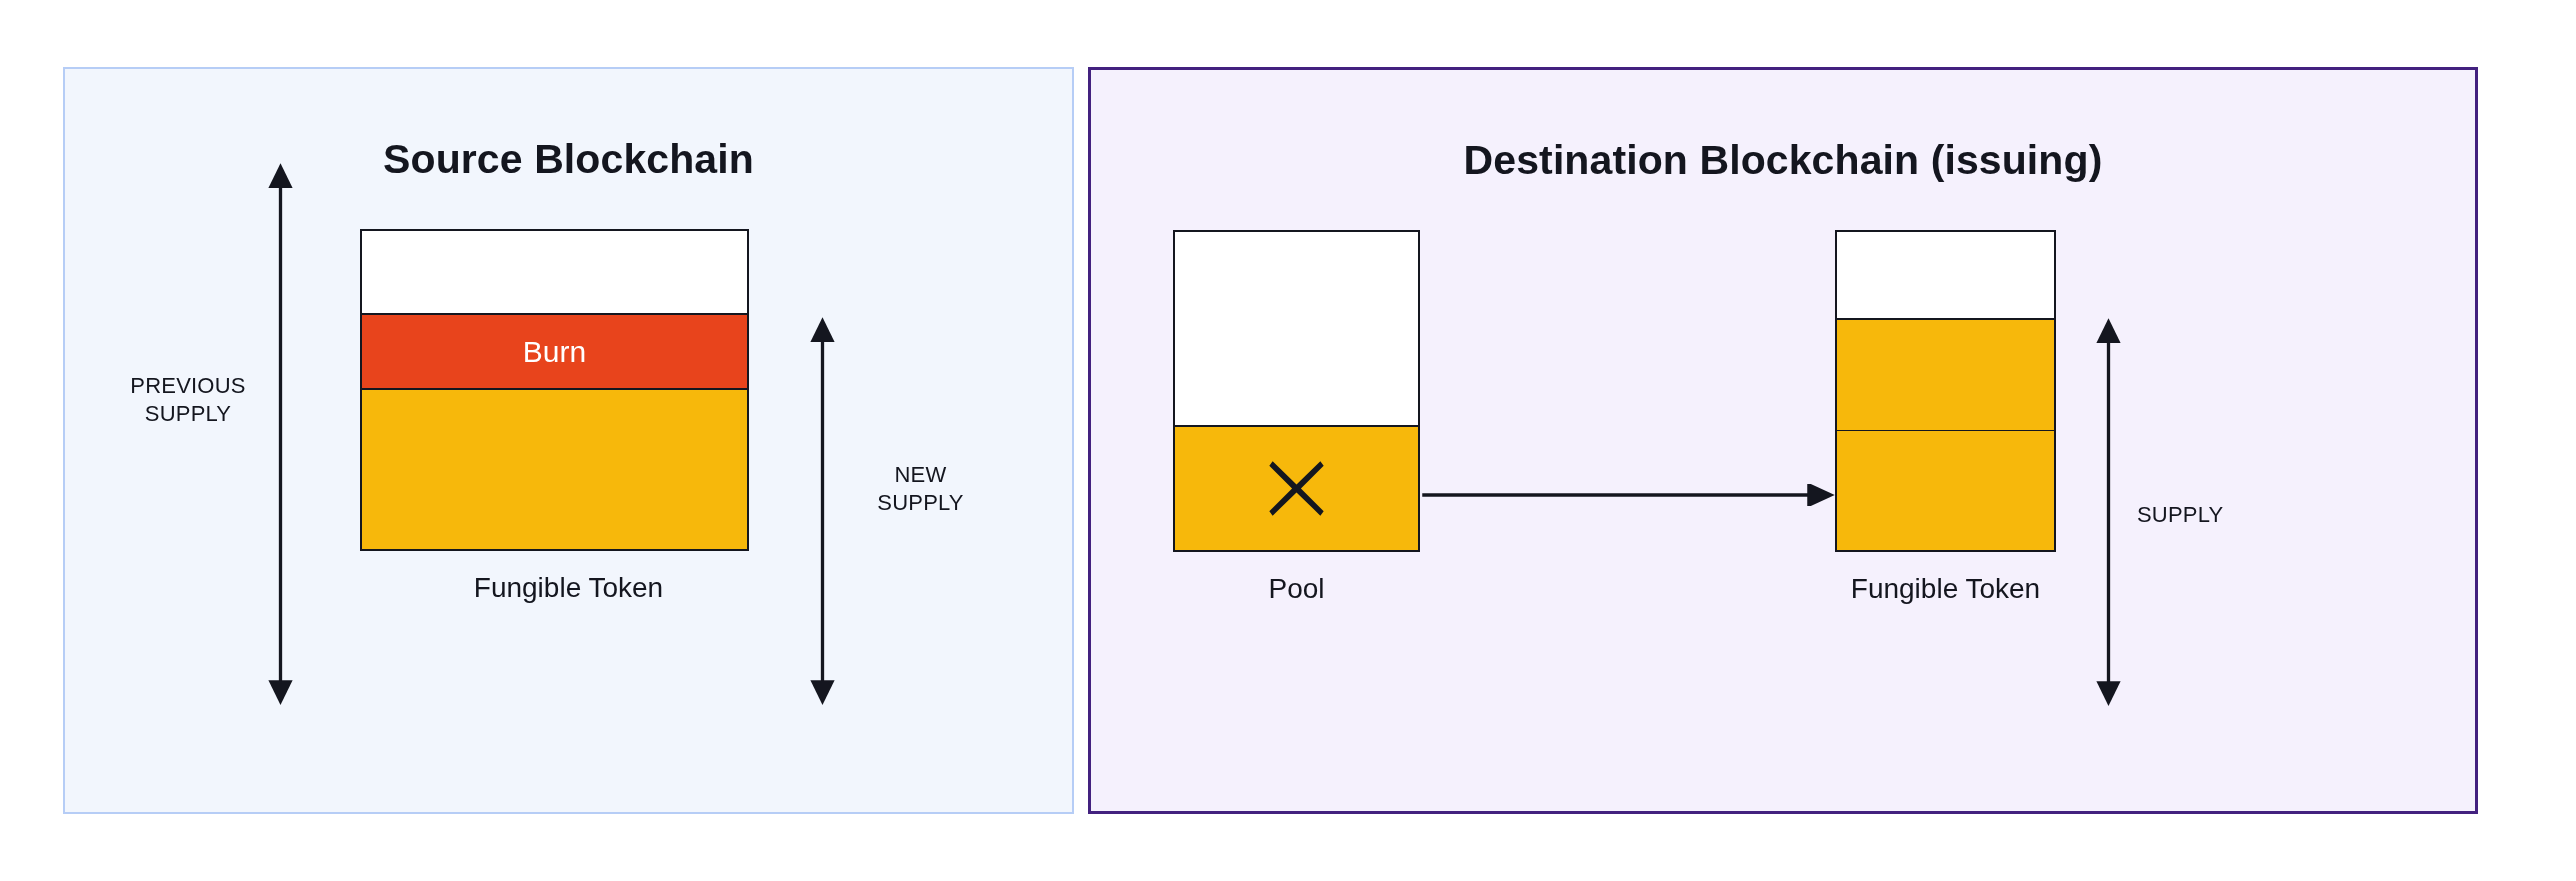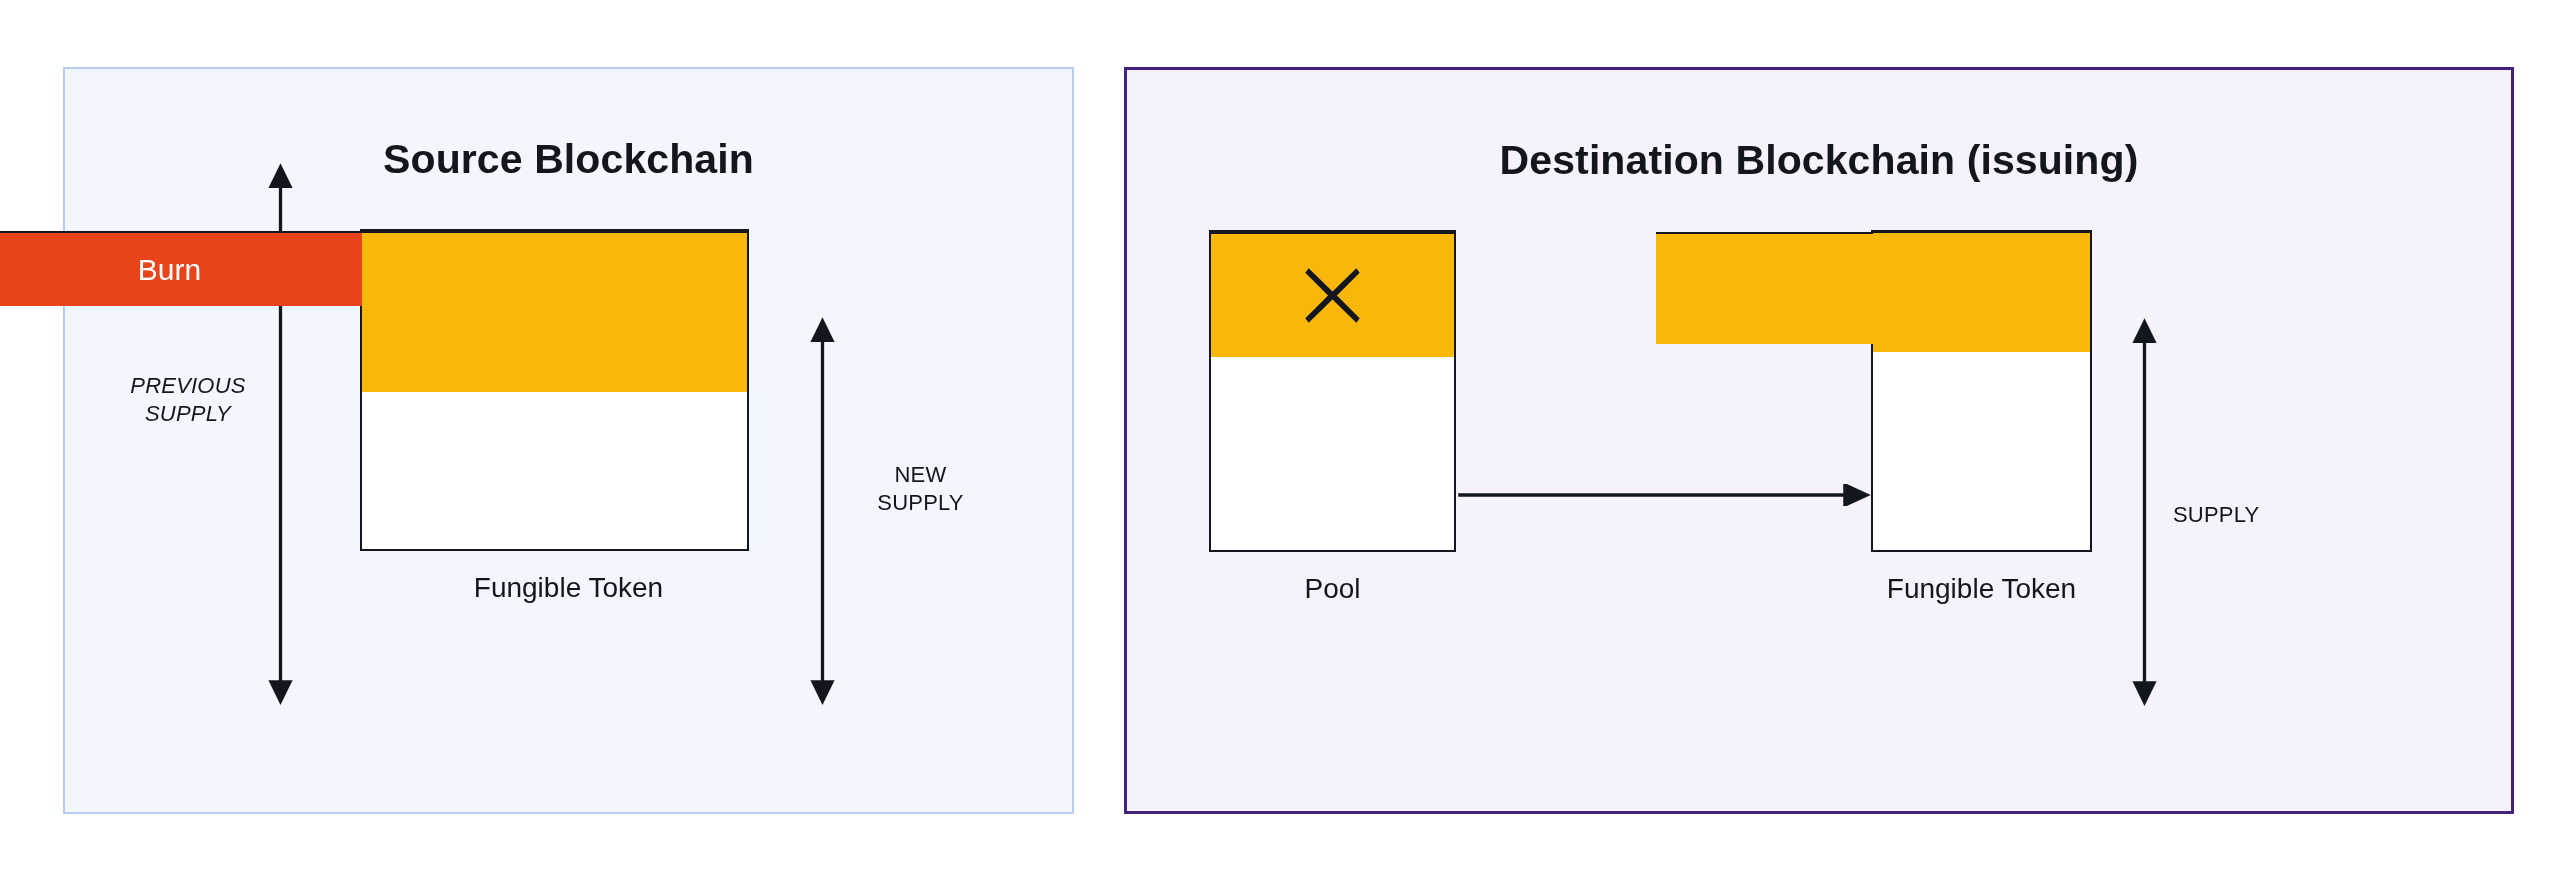--- a/index.html
+++ b/index.html
@@ -30,21 +30,21 @@
   }
   #panel-source {
     left: 63px;
     top: 67px;
     width: 1011px;
     height: 747px;
     background: #F2F6FD;
     border: 2.8px solid #B6CDF6;
   }
   #panel-destination {
-    left: 1124px;
+    left: 1088px;
     top: 67px;
     width: 1390px;
     height: 747px;
     background: #F5F1FD;
     border: 3.3px solid #43217F;
   }
 
   .panel-title {
     position: absolute;
     left: 0;
@@ -64,21 +64,21 @@
     font-size: 41px;
   }
 
   
   .token-stack {
     position: absolute;
     box-sizing: border-box;
     border: 2.8px solid #14161f;
     background: #ffffff;
     display: flex;
-    flex-direction: row;
+    flex-direction: column;
     justify-content: flex-end;
   }
   .seg {
     box-sizing: border-box;
     width: 100%;
     position: relative;
     display: flex;
     align-items: center;
     justify-content: center;
   }
@@ -164,21 +164,21 @@
 
     <div class="panel-title">Source Blockchain</div>
 
     <div class="vmeasure" style="left:199px; top:91px;">
       <svg width="33" height="548" viewBox="0 0 60 985" xmlns="http://www.w3.org/2000/svg">
         <line x1="30" y1="34" x2="30" y2="951" stroke="#14161f" stroke-width="6"></line>
         <polygon points="30,0 52,45 8,45" fill="#14161f"></polygon>
         <polygon points="30,985 52,940 8,940" fill="#14161f"></polygon>
       </svg>
     </div>
-    <div class="measure-label" style="left:56px; top:303px; width:134px;font-style:italic;">PREVIOUS
+    <div class="measure-label" style="left:56px; top:303px; width:134px;">PREVIOUS
 SUPPLY</div>
 
     <div class="vmeasure" style="left:741px; top:246px;">
       <svg width="33" height="392" viewBox="0 0 60 705" xmlns="http://www.w3.org/2000/svg">
         <line x1="30" y1="34" x2="30" y2="671" stroke="#14161f" stroke-width="6"></line>
         <polygon points="30,0 52,45 8,45" fill="#14161f"></polygon>
         <polygon points="30,705 52,660 8,660" fill="#14161f"></polygon>
       </svg>
     </div>
     <div class="measure-label" style="left:786px; top:392px; width:139px; text-align:center;">NEW

